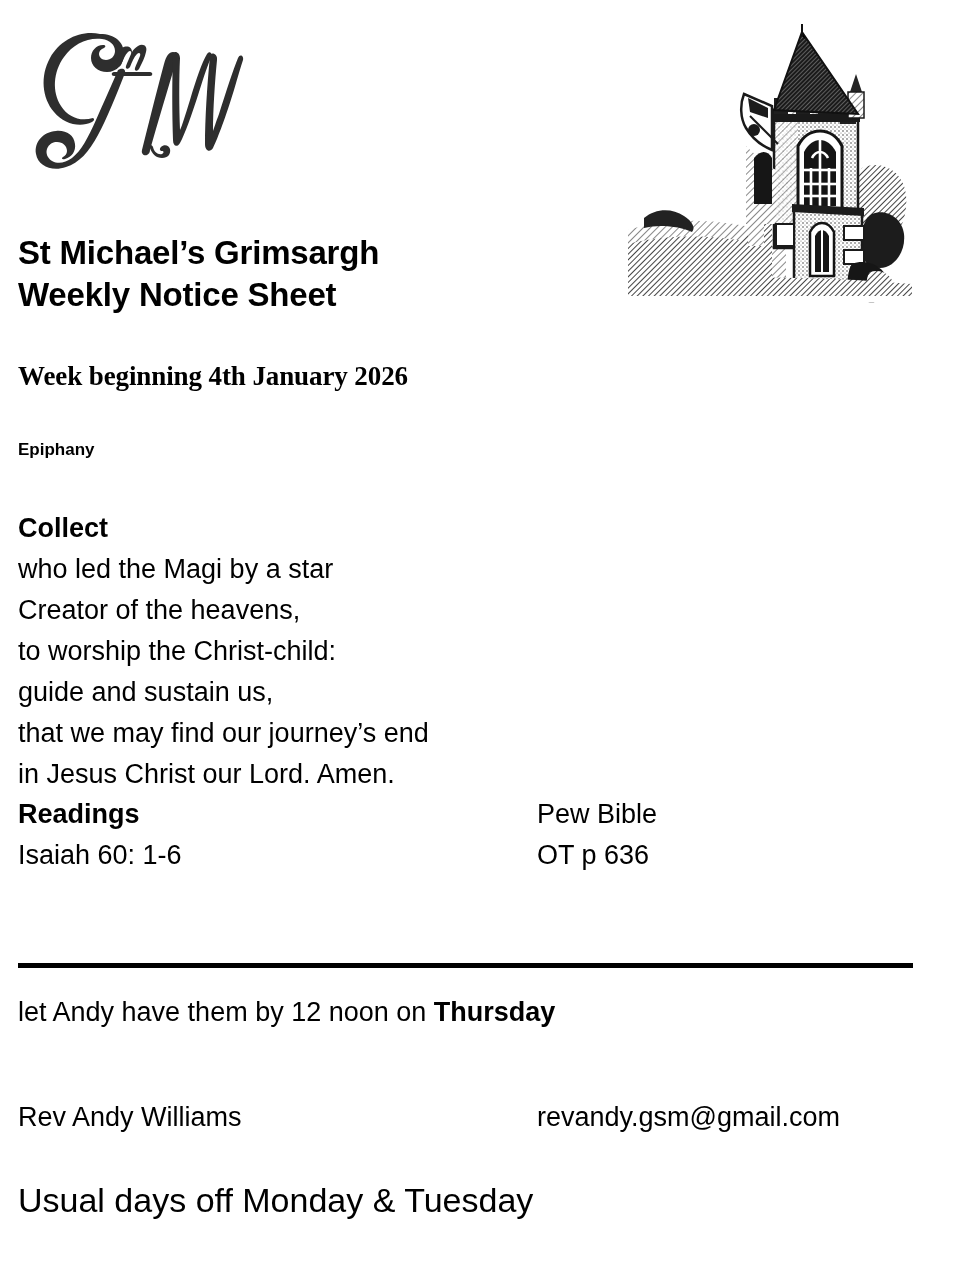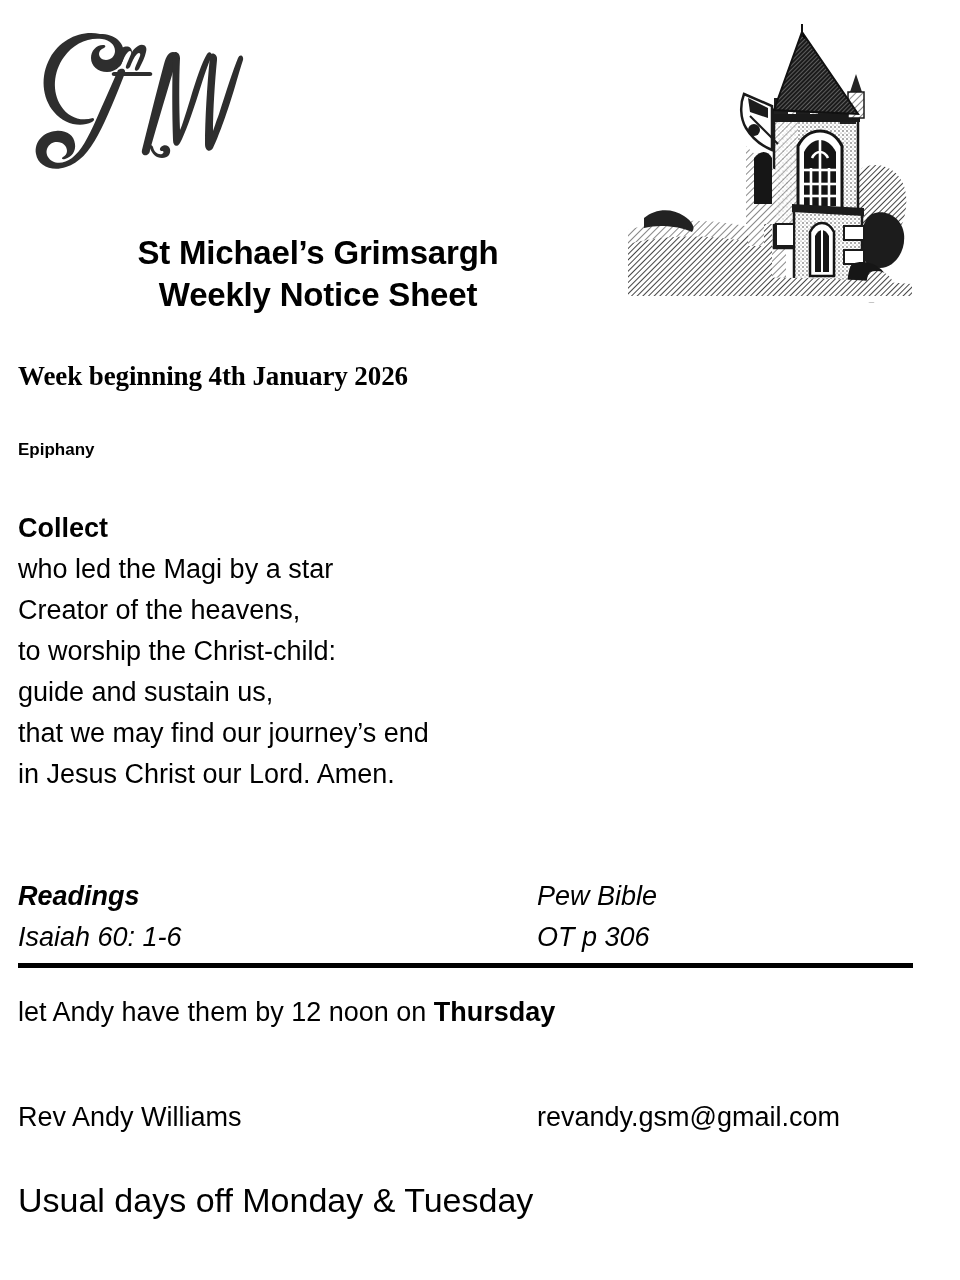--- a/index.html
+++ b/index.html
@@ -59,21 +59,20 @@
     left: 18px;
     top: 232px;
     width: 600px;
   }
   .title-line {
     font-size: 33px;
     font-weight: bold;
     line-height: 42px;
     letter-spacing: -0.2px;
     white-space: nowrap;
-    text-align: center;
   }
 
   .weekline {
     position: absolute;
     left: 18px;
     top: 359px;
     font-size: 27px;
     font-weight: bold;
     line-height: 34px;
     letter-spacing: -0.1px;
@@ -106,23 +105,22 @@
     font-size: 27px;
     font-weight: normal;
     line-height: 41px;
     white-space: nowrap;
   }
 
   
   .readings-block {
     position: absolute;
     left: 18px;
-    top: 876px;
+    top: 794px;
     width: 900px;
-    font-style: italic;
   }
   .readings-row {
     display: flex;
     line-height: 41px;
     font-size: 27px;
   }
   .readings-row .col-ref {
     width: 519px;
     flex: 0 0 519px;
     white-space: nowrap;
@@ -367,21 +365,21 @@
     <div class="collect-line">in Jesus Christ our Lord. Amen.</div>
   </div>
 
   <div class="readings-block">
     <div class="readings-row head">
       <div class="col-ref">Readings</div>
       <div class="col-page">Pew Bible</div>
     </div>
     <div class="readings-row">
       <div class="col-ref">Isaiah 60: 1-6</div>
-      <div class="col-page">OT p 306</div>
+      <div class="col-page">OT p 636</div>
     </div>
   </div>
 
   <div class="divider"></div>
 
   <div class="notice-block">
     <div class="notice-line"><span>let Andy have them by 12 noon on </span><b>Thursday</b></div>
   </div>
 
   <div class="contact-block">

